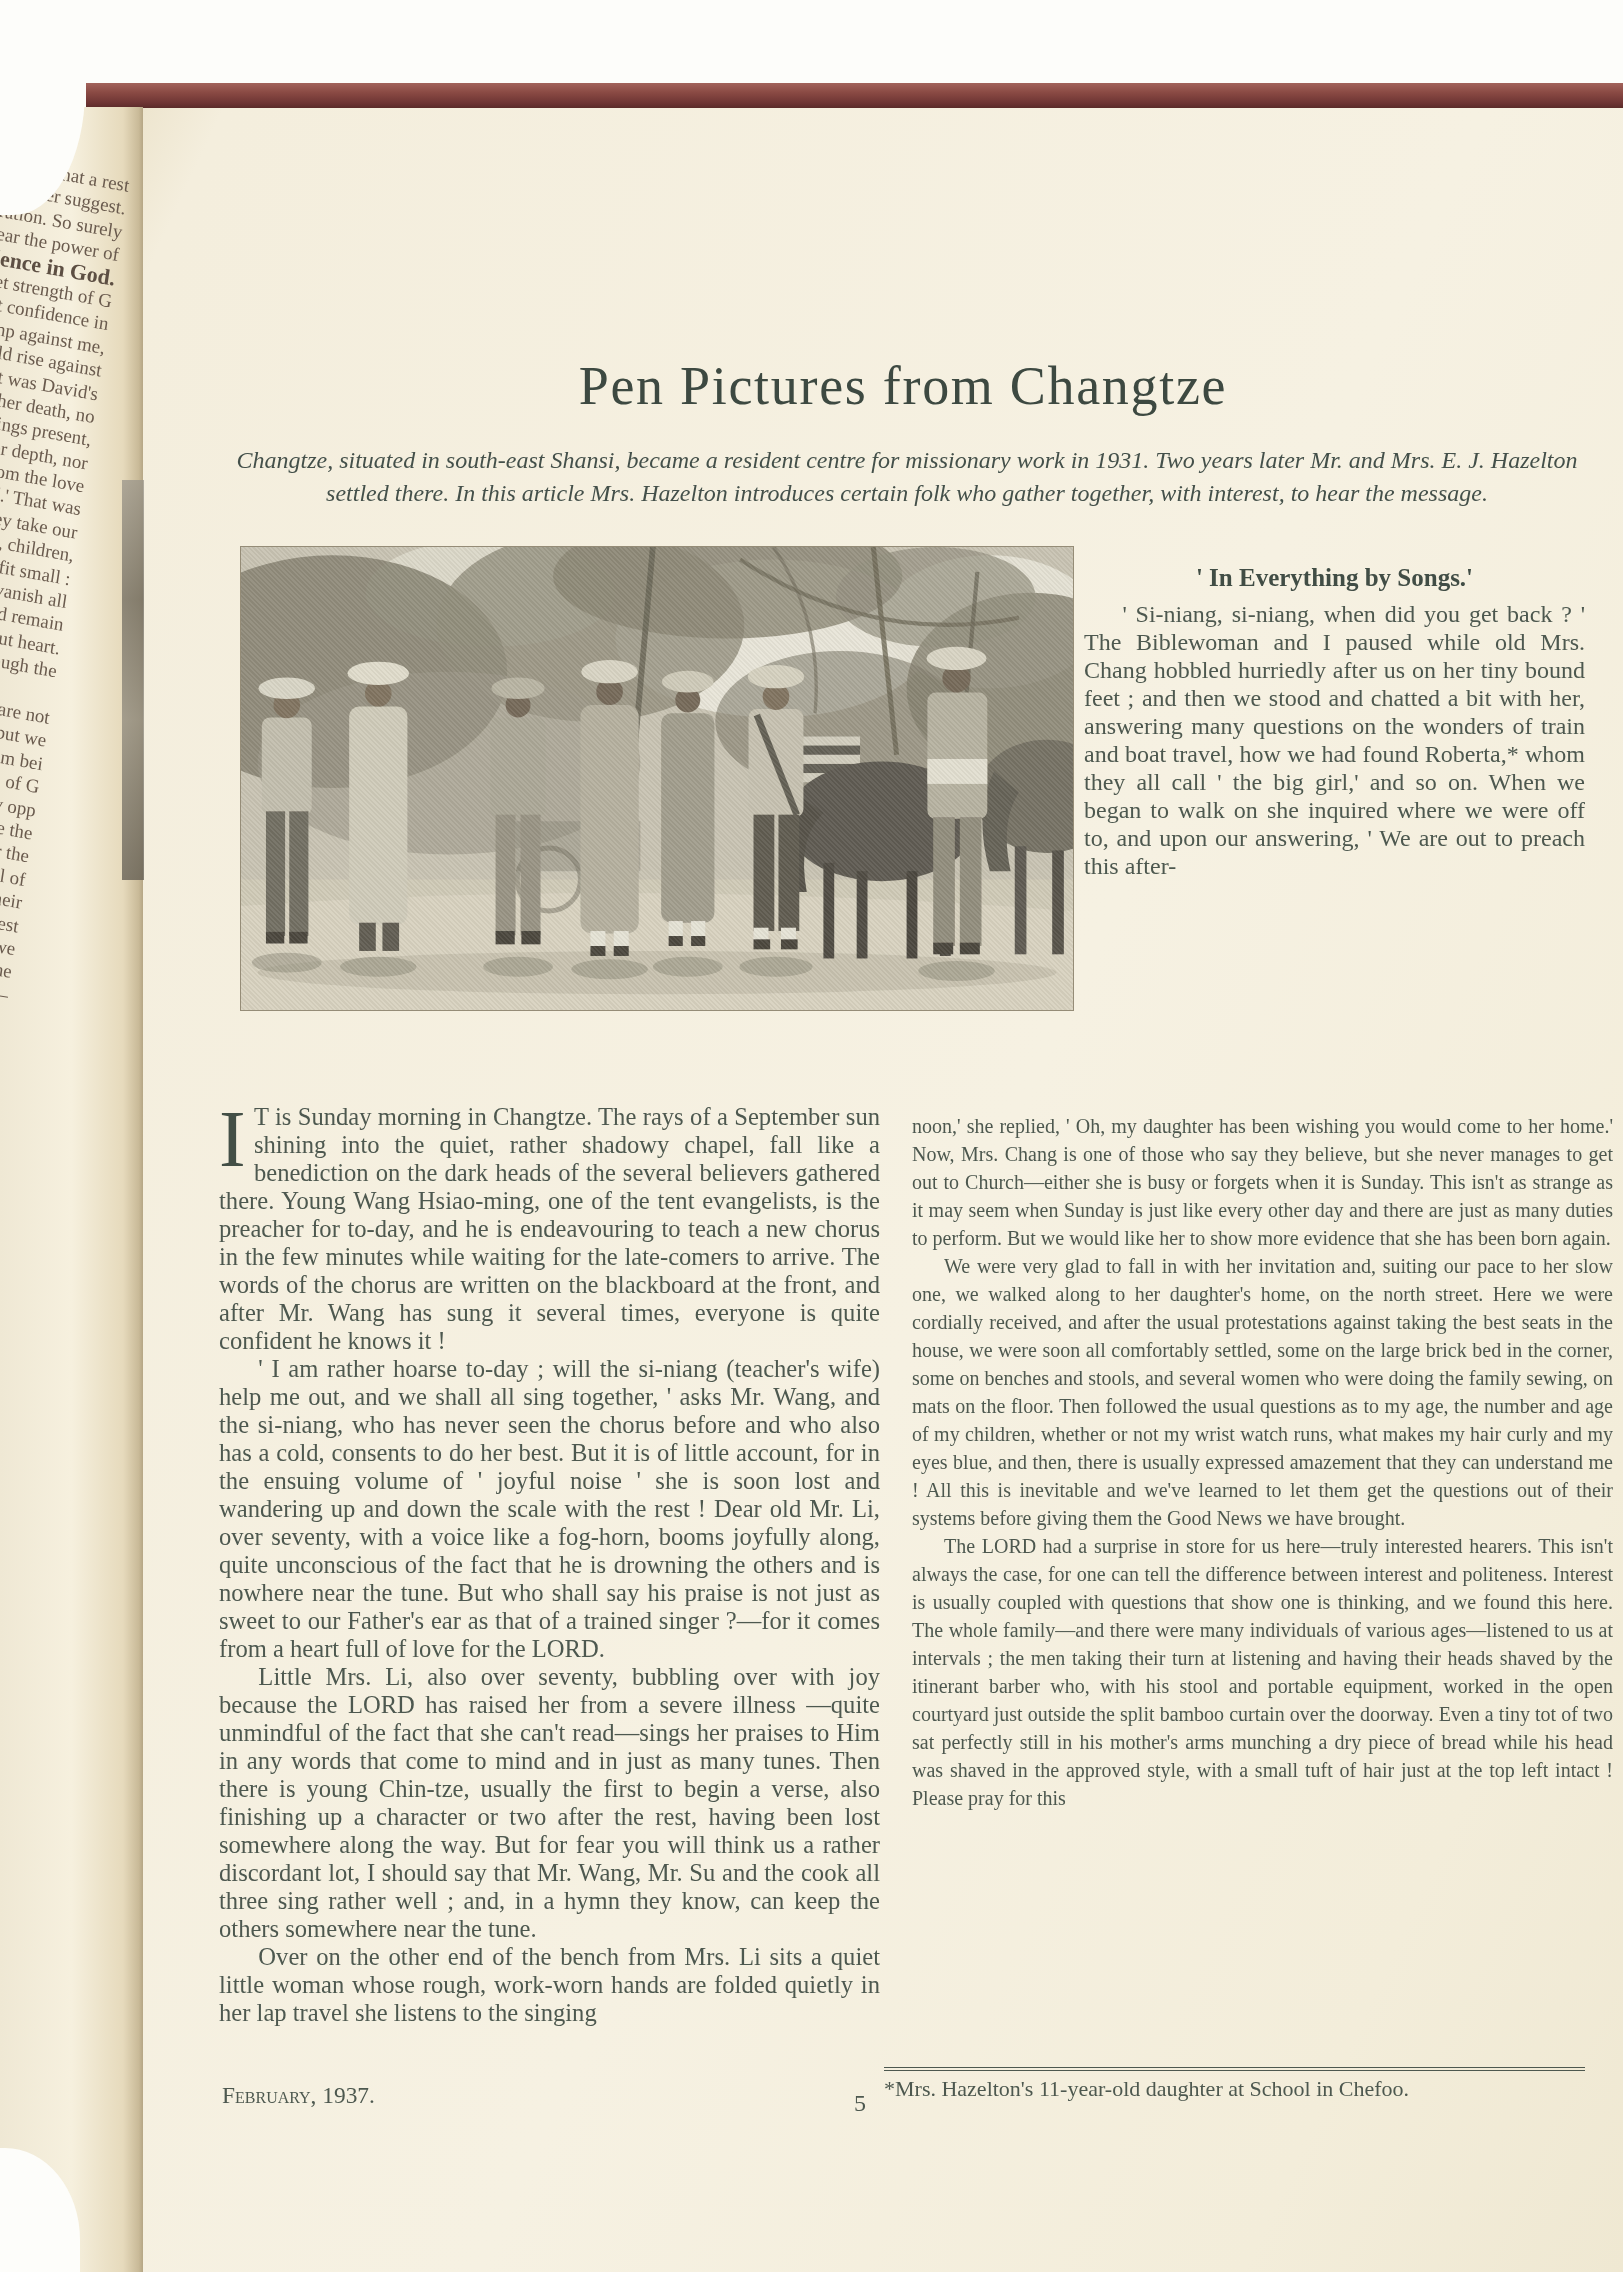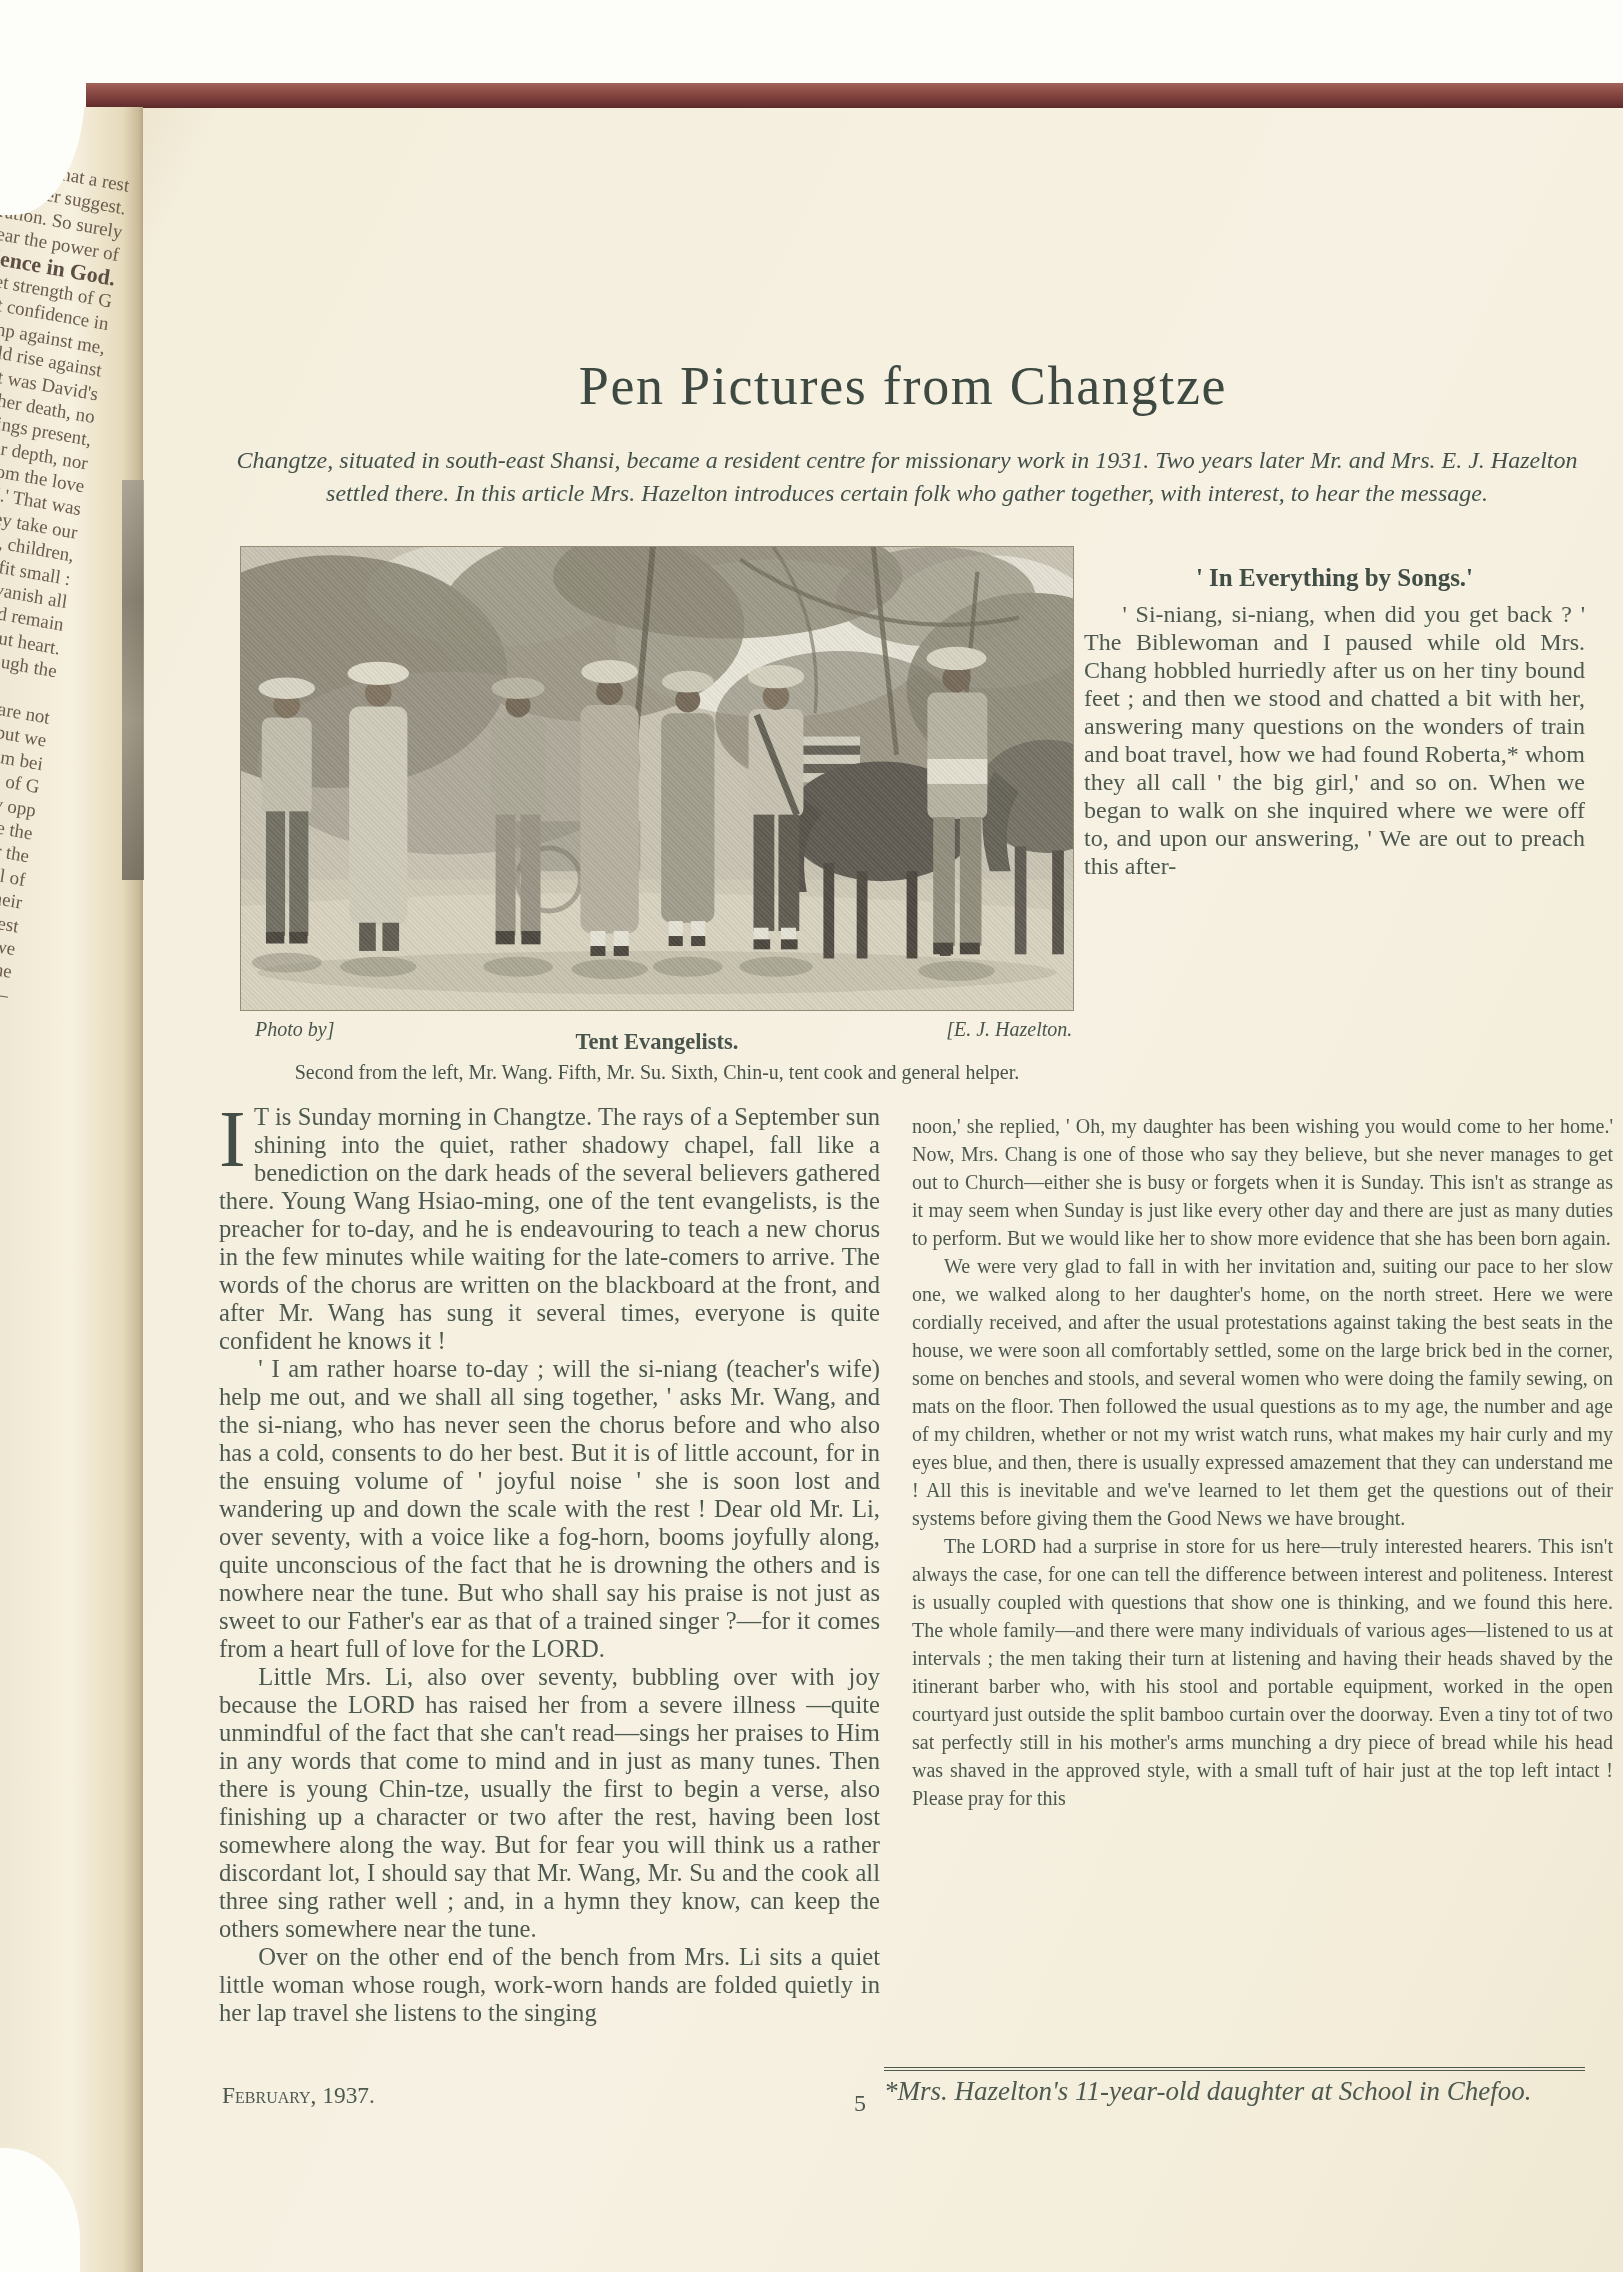--- a/index.html
+++ b/index.html
@@ -53,21 +53,21 @@
   .col p{margin:0;text-indent:1.6em;}
   .col p.noindent,.col p.first{text-indent:0;}
   .col h3{margin:0 0 10px 0;text-align:center;font-size:25px;color:#414d45;}
   .col.narrow{left:998px;top:444px;width:501px;height:557px;font-size:24px;line-height:28px;}
   .col.narrow h3{margin:11.7px 0 8.3px 0;}
   .col.leftcol{left:133px;top:995px;width:661px;height:984px;font-size:24.6px;line-height:28px;}
   .col.rightwide{left:826px;top:1004px;width:701px;height:958px;font-size:20px;line-height:28px;}
   .dropcap{float:left;font-size:80px;line-height:62px;padding:5px 8.3px 0 0;color:#434f46;}
   .footnote-block{position:absolute;left:798px;top:1959px;width:701px;color:#4d584f;}
   .footnote-block .rule{border-top:1.7px solid #4d584f;margin-bottom:1.7px;}
-  .footnote{border-top:0.8px solid #4d584f;padding-top:5px;font-size:27px;margin:0;font-style:italic;}
+  .footnote{border-top:0.8px solid #4d584f;padding-top:5px;font-size:22px;margin:0;}
 
   
   .footer-left{position:absolute;left:136px;top:1974px;font-variant:small-caps;
                font-size:23.4px;color:#4d584f;}
   .pageno{position:absolute;left:768px;top:1982px;font-size:24px;color:#4d584f;}
 </style>
 </head>
 <body>
 
 <div class="canvas">
@@ -202,28 +202,20 @@
           <circle cx="860" cy="158" r="17" fill="#6e6152"></circle>
           <ellipse cx="860" cy="134" rx="36" ry="14" fill="#d9d5c6"></ellipse>
           <rect x="832" y="476" width="24" height="14" fill="#3f3b34"></rect>
           <rect x="864" y="476" width="24" height="14" fill="#3f3b34"></rect>
         </g>
         <rect width="1000" height="557" fill="#cfc9b8" opacity=".08"></rect>
       </svg>
       <div class="halftone"></div>
     </figure>
 
-    <div class="caption">
-      <div class="credits">
-        <span>Photo by]</span>
-        <span>[E. J. Hazelton.</span>
-      </div>
-      <div class="cap-title">Tent Evangelists.</div>
-      <div class="cap-detail">Second from the left, Mr. Wang.   Fifth, Mr. Su.   Sixth, Chin-u, tent cook and general helper.</div>
-    </div>
 
     <div class="col narrow">
       <h3>' In Everything by Songs.'</h3>
       <p>' Si-niang, si-niang, when did you get back ? '   The Biblewoman and I paused while old Mrs. Chang hobbled hurriedly after us on her tiny bound feet ;  and then we stood and chatted a bit with her, answering many questions on the wonders of train and boat travel, how we had found Roberta,* whom they all call ' the big girl,' and so on.   When we began to walk on she inquired where we were off to, and upon our answering, ' We are out to preach this after-</p>
     </div>
 
     <div class="col leftcol">
       <p class="first"><span class="dropcap">I</span><span>T is Sunday morning in Changtze.  The rays of a September sun shining into the quiet, rather shadowy chapel, fall like a benediction on the dark heads of the several believers gathered there.  Young Wang Hsiao-ming, one of the tent evangelists, is the preacher for to-day, and he is endeavouring to teach a new chorus in the few minutes while waiting for the late-comers to arrive.  The words of the chorus are written on the blackboard at the front, and after Mr. Wang has sung it several times, everyone is quite confident he knows it !</span></p>
       <p>' I am rather hoarse to-day ;  will the si-niang (teacher's wife) help me out, and we shall all sing together, ' asks Mr. Wang, and the si-niang, who has never seen the chorus before and who also has a cold, consents to do her best.  But it is of little account, for in the ensuing volume of ' joyful noise ' she is soon lost and wandering up and down the scale with the rest !  Dear old Mr. Li, over seventy, with a voice like a fog-horn, booms joyfully along, quite unconscious of the fact that he is drowning the others and is nowhere near the tune.  But who shall say his praise is not just as sweet to our Father's ear as that of a trained singer ?—for it comes from a heart full of love for the LORD.</p>
       <p>Little Mrs. Li, also over seventy, bubbling over with joy because the LORD has raised her from a severe illness —quite unmindful of the fact that she can't read—sings her praises to Him in any words that come to mind and in just as many tunes.  Then there is young Chin-tze, usually the first to begin a verse, also finishing up a character or two after the rest, having been lost somewhere along the way.  But for fear you will think us a rather discordant lot, I should say that Mr. Wang, Mr. Su and the cook all three sing rather well ;  and, in a hymn they know, can keep the others somewhere near the tune.</p>

